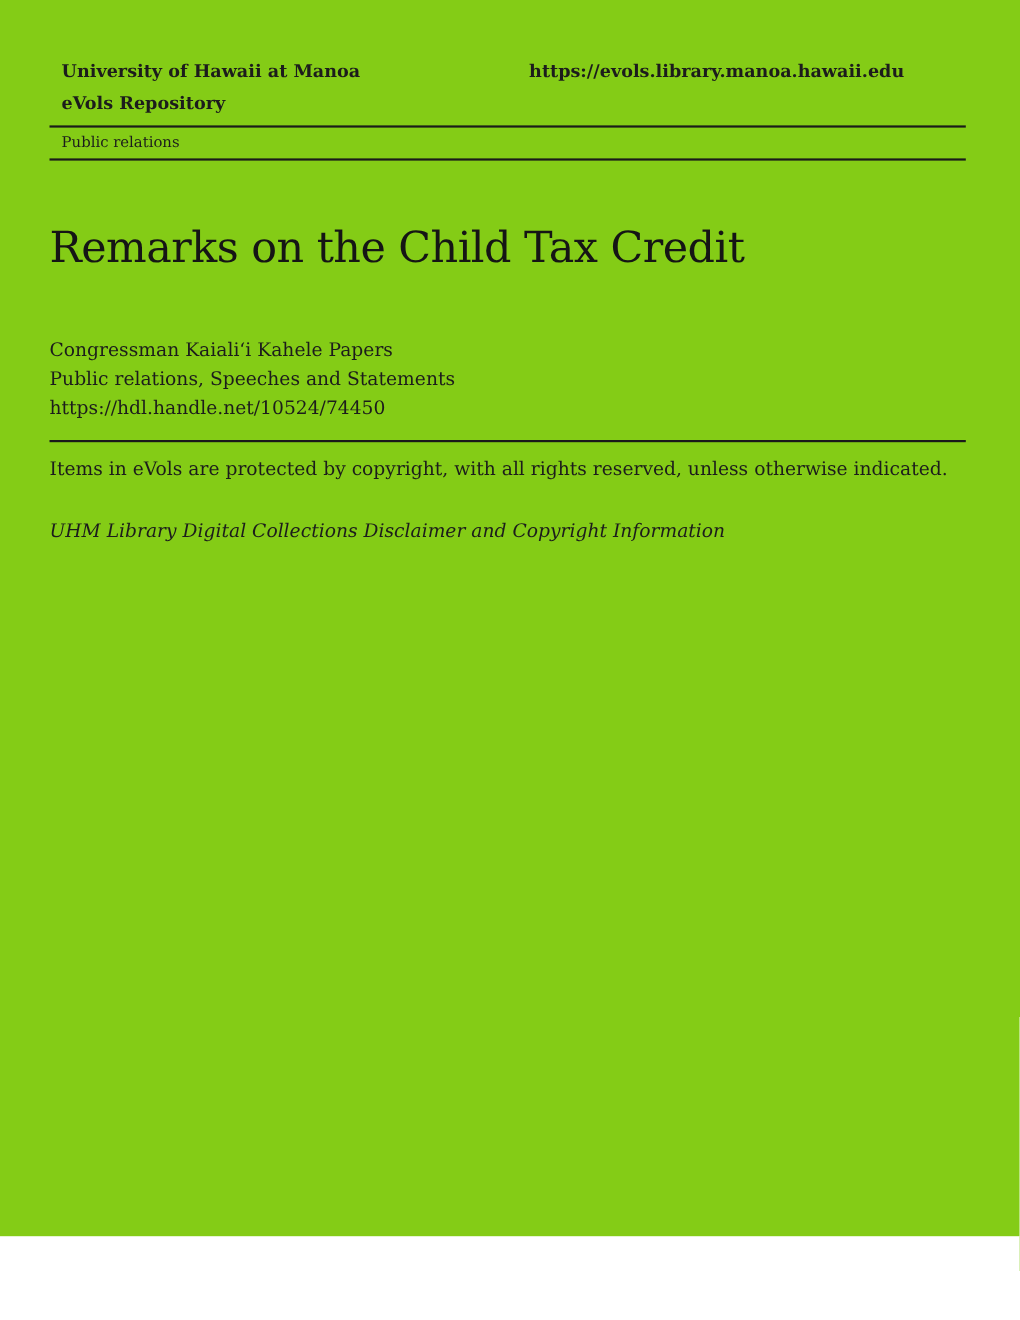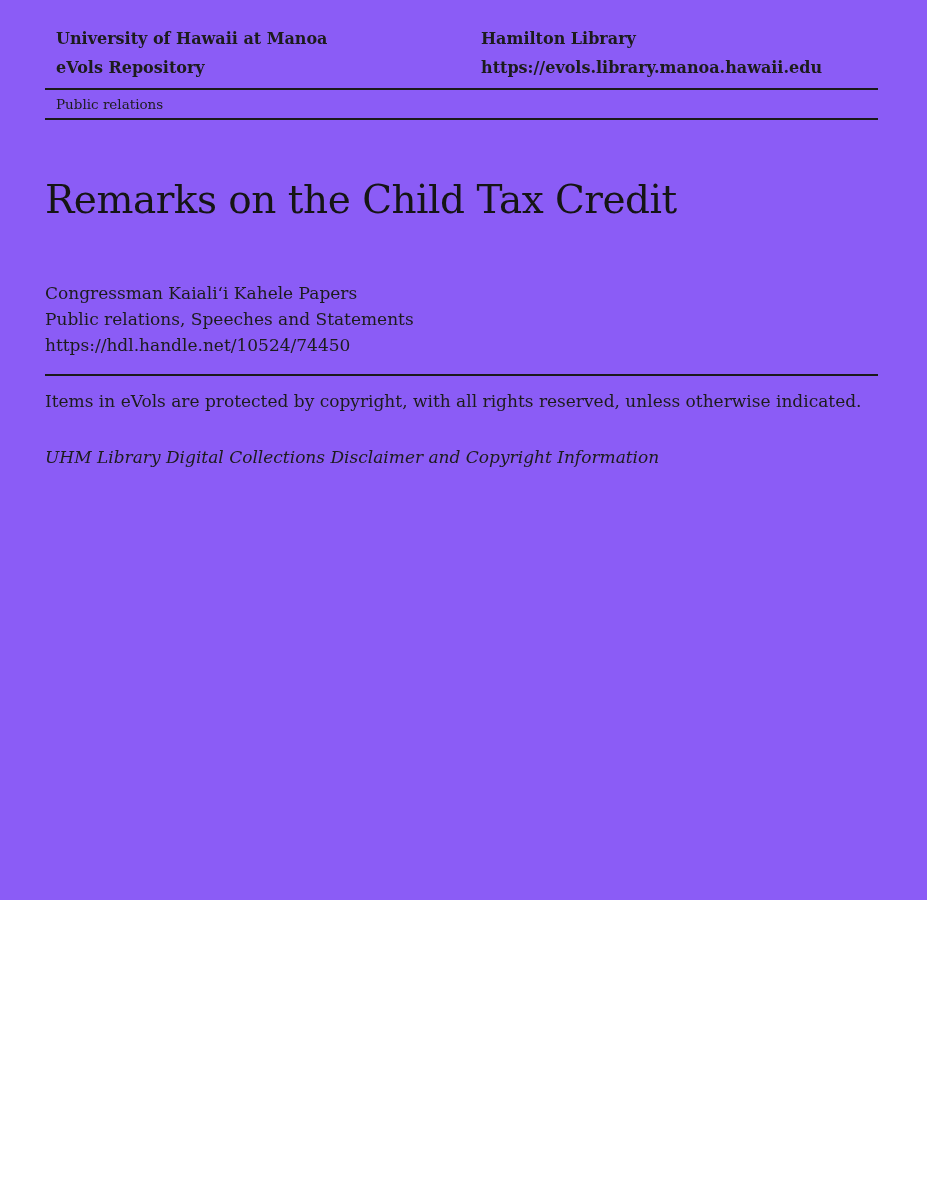--- a/index.html
+++ b/index.html
@@ -3,26 +3,26 @@
 <meta charset="utf-8">
 <style>
   html, body {
     margin: 0;
     padding: 0;
     background: #ffffff;
   }
   .page {
     position: relative;
     width: 927px;
-    height: 900px;
-    background: #8b5cf6;
+    height: 1124px;
+    background: #84cc16;
     font-family: "DejaVu Serif", serif;
     color: #1c1c1c;
     box-sizing: border-box;
-    padding: 24px 49px 0 45px;
+    padding: 50px 49px 0 45px;
     overflow: hidden;
   }
   
   .letterhead {
     display: grid;
     grid-template-columns: 425px 1fr;
     border-bottom: 2px solid #1a1a1a;
   }
   .letterhead .cell {
     padding: 0 0 6px 11px;
@@ -85,21 +85,20 @@
 <body>
 
 <div class="page">
 
   <div class="letterhead">
     <div class="cell">
       <div class="lh-line">University of Hawaii at Manoa</div>
       <div class="lh-line">eVols Repository</div>
     </div>
     <div class="cell">
-      <div class="lh-line">Hamilton Library</div>
       <div class="lh-line">https://evols.library.manoa.hawaii.edu</div>
     </div>
   </div>
 
   <div class="subhead">
     <div class="cell">Public relations</div>
   </div>
 
   <h1 class="doc-title">Remarks on the Child Tax Credit</h1>
 

